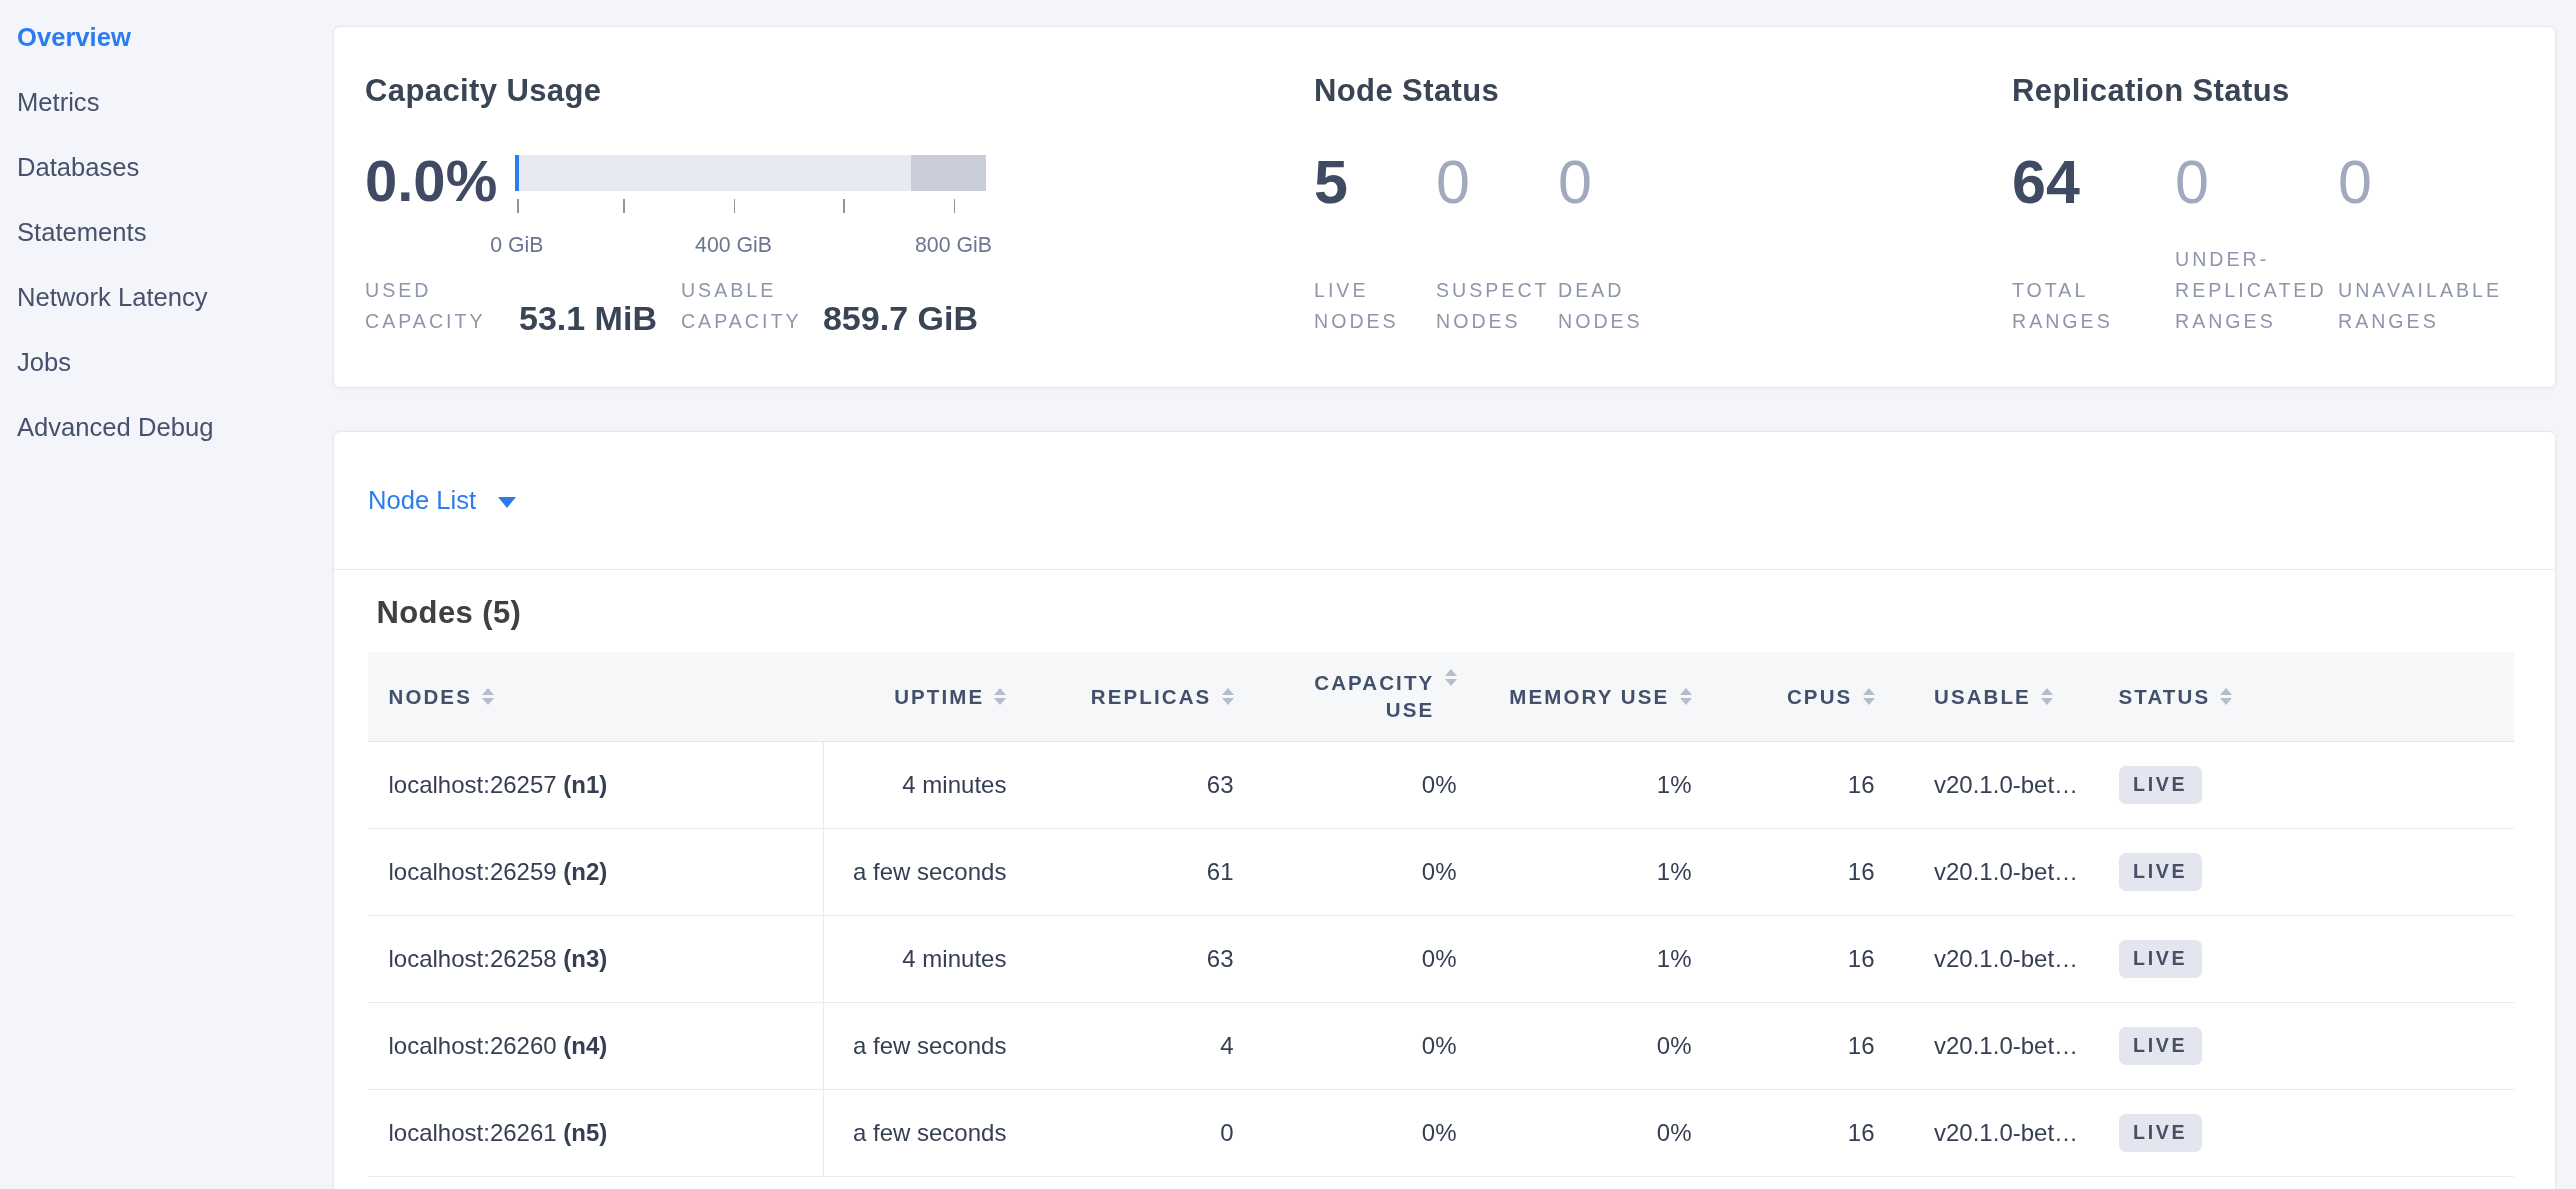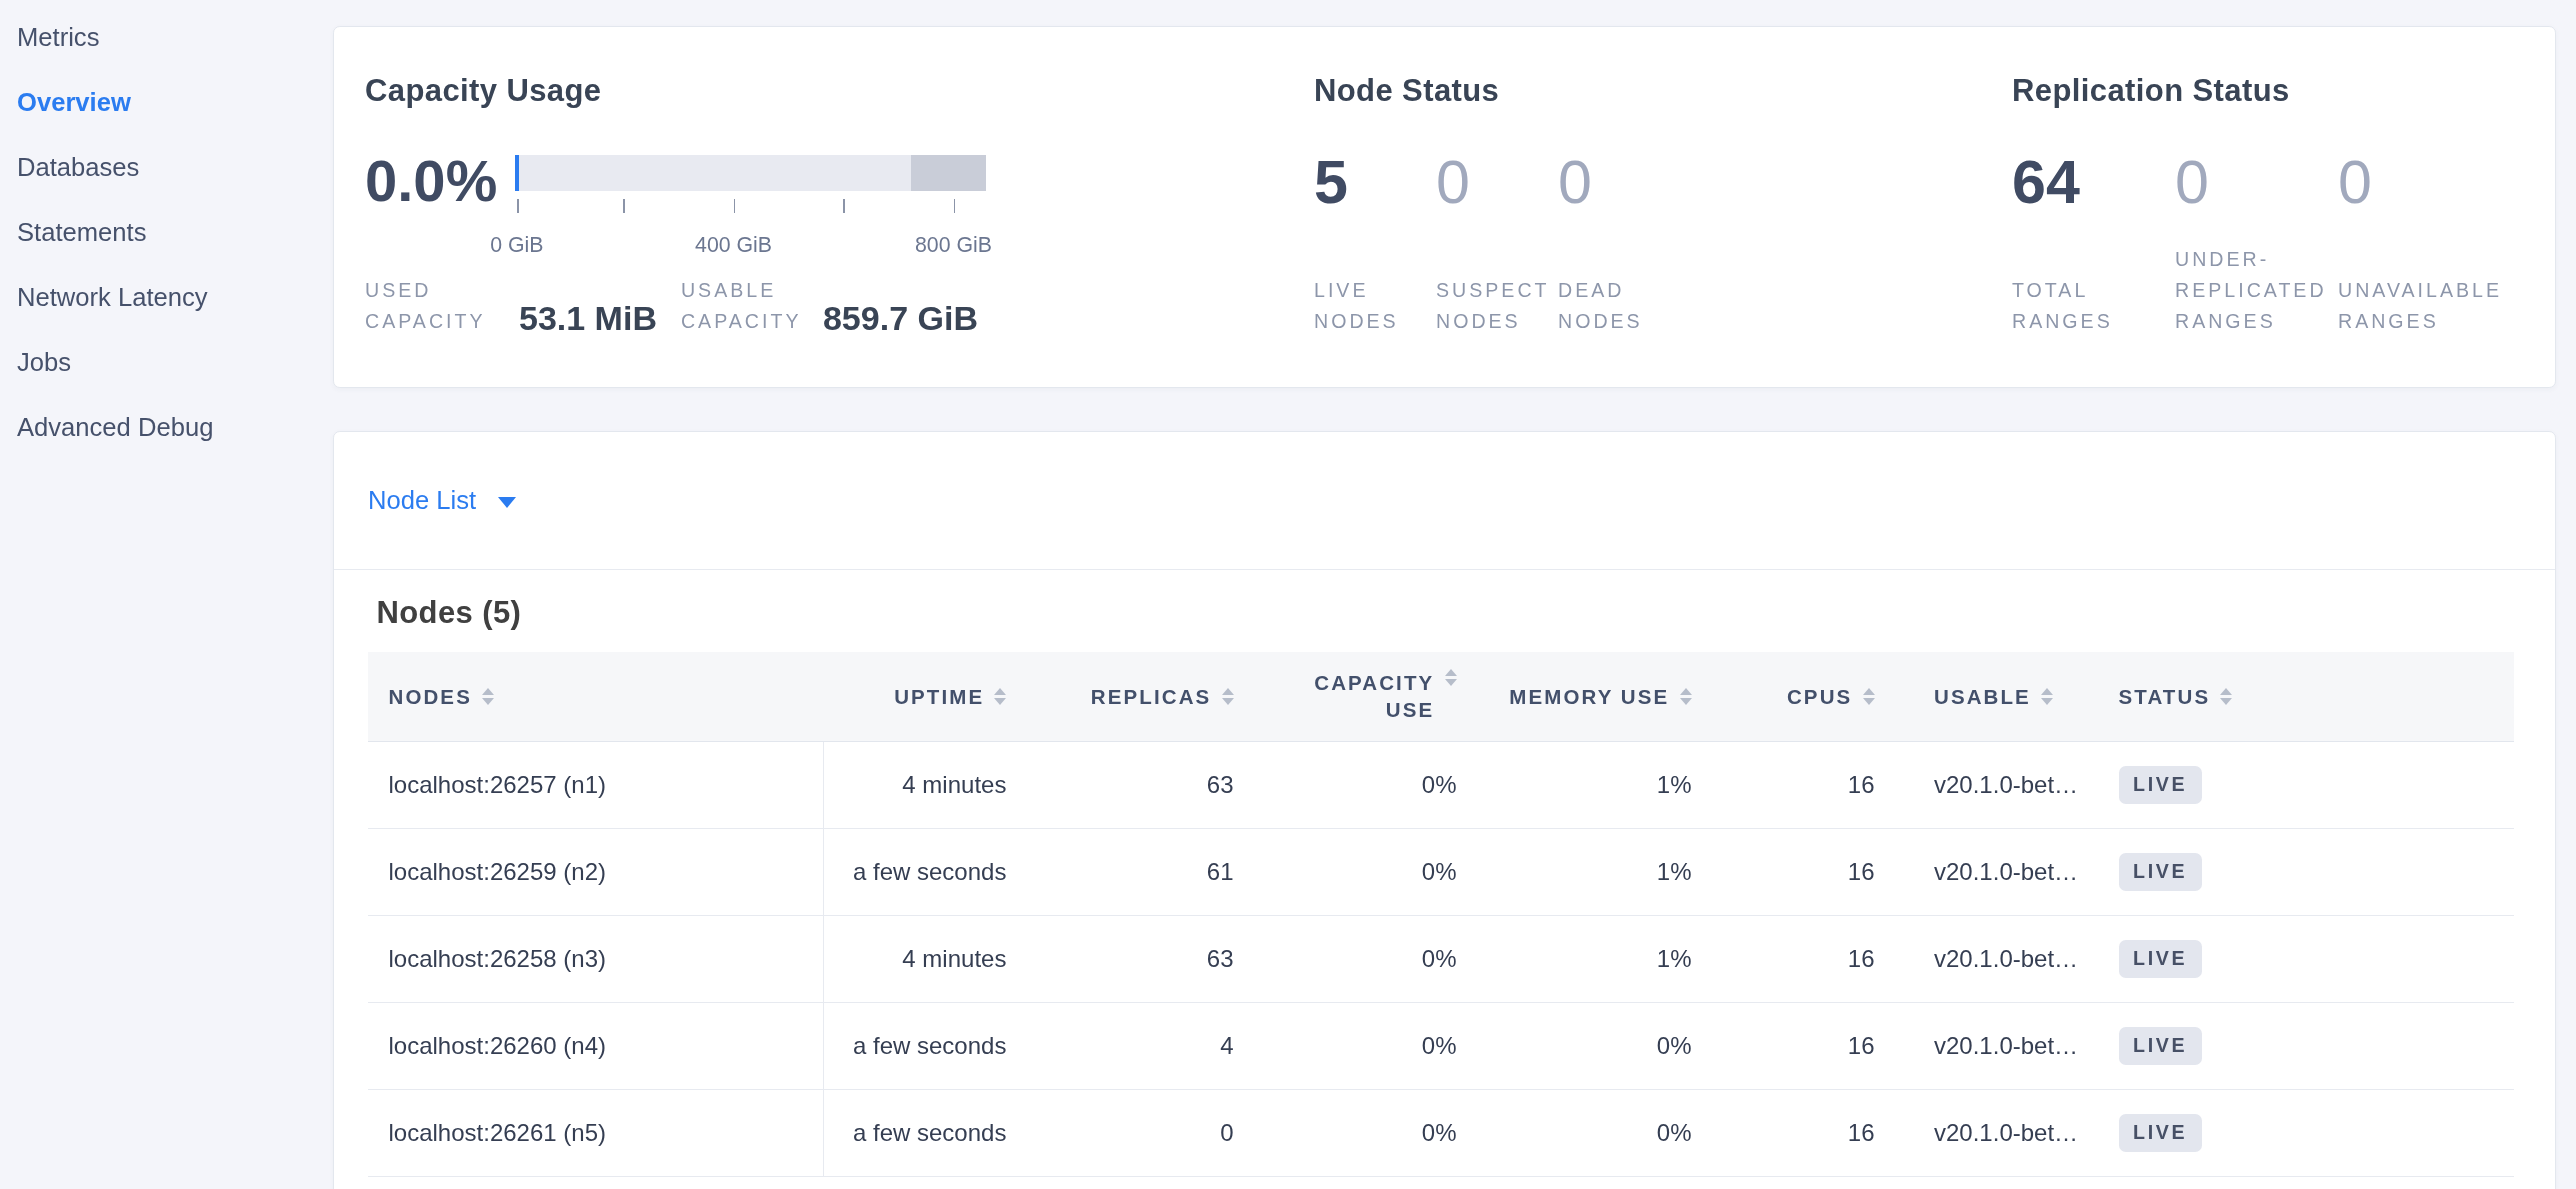--- a/index.html
+++ b/index.html
@@ -105,33 +105,33 @@
   tbody tr { height:87px; cursor:pointer; }
   tbody td { border-bottom:1.7px solid #e7eaf0; font-size:24px; color:#353e52; vertical-align:middle; }
   td.col-node { border-right:1.7px solid #e7eaf0; padding-left:20.5px; }
   th.col-node { padding-left:20.5px; text-align:left; }
   .num { text-align:right; }
   td.pr { padding-right:25.6px; }
   th.pr { padding-right:25.6px; }
   td.pr24 { padding-right:20.5px; } th.pr24 { padding-right:20.5px; }
   .col-version-pad { padding-left:39px; text-align:left; }
   .col-status-pad { padding-left:13.6px; text-align:left; }
-  .node-id { font-weight:normal; }
+  .node-id { font-weight:bold; }
   .badge {
     display:inline-block; background:#e3e6ee; border-radius:6.8px;
     padding:9.4px 14.5px; font-size:19.6px; font-weight:bold;
     letter-spacing:2.6px; color:#475066; line-height:1;
   }
 </style>
 </head>
 <body>
 
 <nav class="sidebar">
+  <div class="nav-item active">Overview</div>
   <div class="nav-item">Metrics</div>
-  <div class="nav-item active">Overview</div>
   <div class="nav-item">Databases</div>
   <div class="nav-item">Statements</div>
   <div class="nav-item">Network Latency</div>
   <div class="nav-item">Jobs</div>
   <div class="nav-item">Advanced Debug</div>
 </nav>
 
 <main class="main">
 
   <section class="card card-summary">

